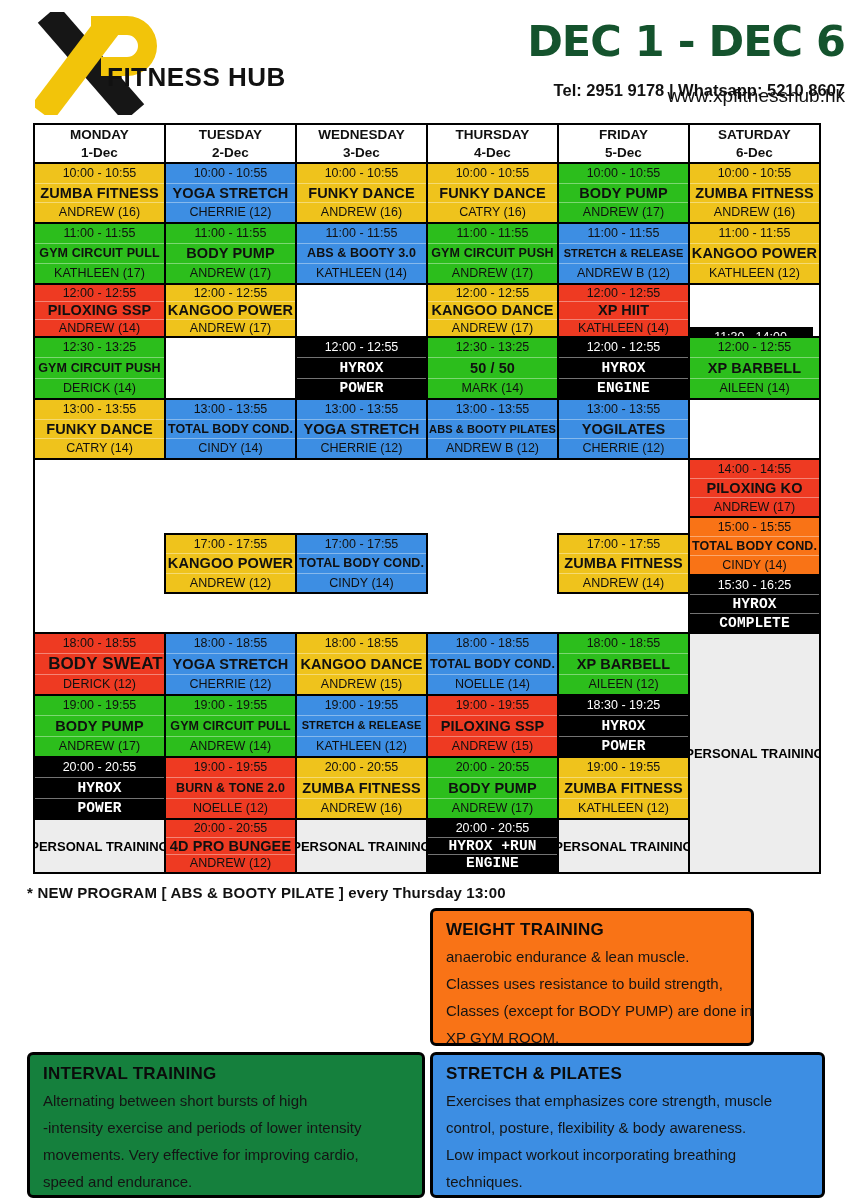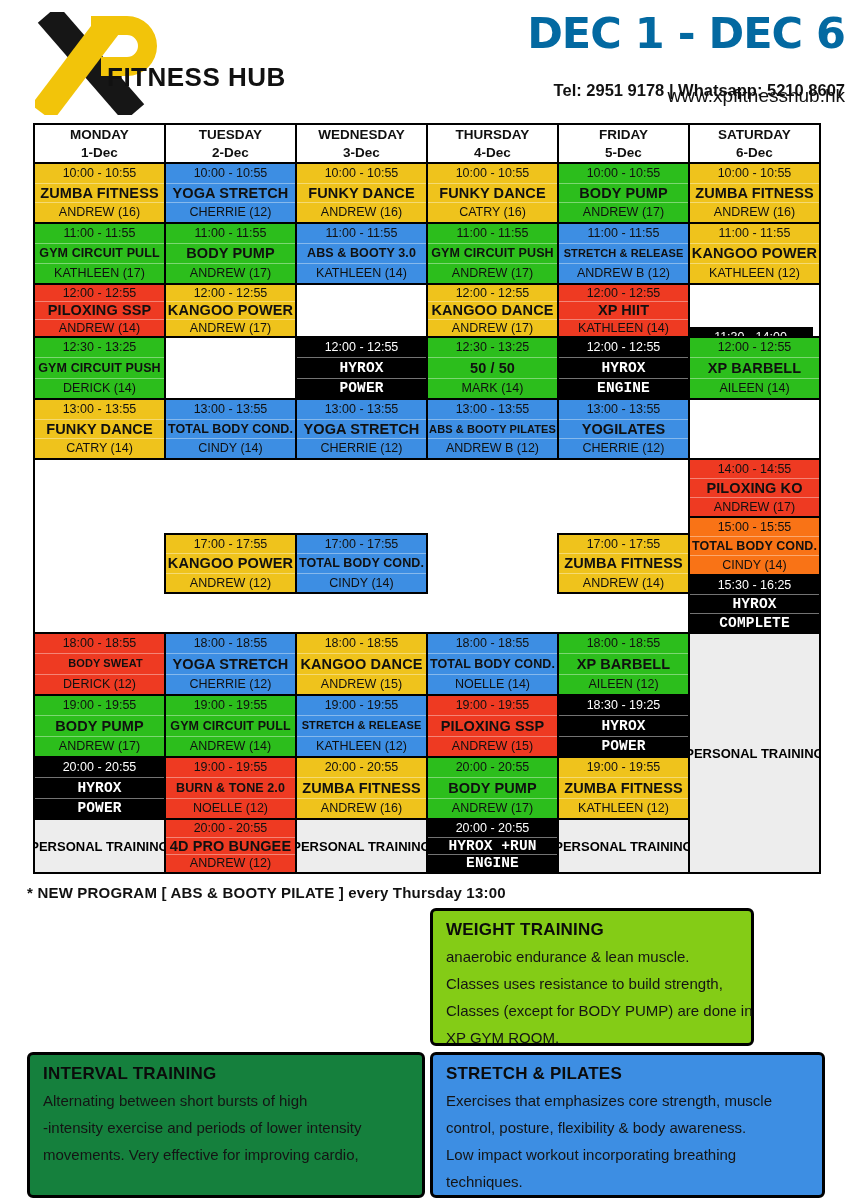--- a/index.html
+++ b/index.html
@@ -2,21 +2,21 @@
 <html><head>
 <meta charset="utf-8">
 <style>
   html,body{margin:0;padding:0;}
   body{width:851px;height:1200px;background:#fff;font-family:"Liberation Sans",sans-serif;position:relative;overflow:hidden;}
   .page{position:absolute;inset:0;}
 
   
   .logo{position:absolute;left:35px;top:12px;}
   .brand{position:absolute;left:107px;top:62px;font-size:26px;font-weight:700;letter-spacing:.5px;color:#111;}
-  .daterange{position:absolute;right:6px;top:8px;font-family:"DejaVu Sans",sans-serif;font-size:43px;font-weight:700;letter-spacing:-1px;color:#0369a1;}
+  .daterange{position:absolute;right:6px;top:16px;font-family:"DejaVu Sans",sans-serif;font-size:43px;font-weight:700;letter-spacing:-1px;color:#14532d;}
   .contact{position:absolute;right:6px;top:61px;font-size:16.5px;font-weight:700;color:#111;margin-top:20px;}
   .website{position:absolute;right:6px;top:85px;font-size:19px;font-weight:400;color:#111;}
 
   
   #schedule{position:absolute;inset:0;}
   .frame{position:absolute;left:33px;top:123px;width:788px;height:751px;border:2px solid #000;box-sizing:border-box;}
   .cell{position:absolute;box-sizing:border-box;border:2px solid #000;display:flex;flex-direction:column;overflow:hidden;background:#fff;}
   .ln{flex:1;display:flex;align-items:center;justify-content:center;font-size:12.5px;color:#101010;white-space:nowrap;line-height:1;}
   .ln + .ln{border-top:1px solid rgba(255,255,255,.38);}
   .hdr .ln{font-weight:700;font-size:13.5px;}
@@ -77,21 +77,21 @@
         <div class="ln nm" style="font-size: 12.5px;">GYM CIRCUIT PUSH</div>
         <div class="ln who">DERICK (14)</div>
       </div>
       <div class="cell" style="left: 33px; top: 398px; width: 133px; height: 62px; background: rgb(239, 195, 28);">
         <div class="ln tm">13:00 - 13:55</div>
         <div class="ln nm" style="font-size: 14.5px;">FUNKY DANCE</div>
         <div class="ln who">CATRY (14)</div>
       </div>
       <div class="cell" style="left: 33px; top: 632px; width: 133px; height: 64px; background: rgb(238, 58, 34);">
         <div class="ln tm">18:00 - 18:55</div>
-        <div class="ln nm" style="font-size: 11px; padding-left: 12px;">BODY SWEAT</div>
+        <div class="ln nm" style="font-size: 17px; padding-left: 12px;">BODY SWEAT</div>
         <div class="ln who">DERICK (12)</div>
       </div>
       <div class="cell" style="left: 33px; top: 694px; width: 133px; height: 64px; background: rgb(44, 190, 28);">
         <div class="ln tm">19:00 - 19:55</div>
         <div class="ln nm" style="font-size: 14.5px;">BODY PUMP</div>
         <div class="ln who">ANDREW (17)</div>
       </div>
       <div class="cell dark" style="left: 33px; top: 756px; width: 133px; height: 64px; background: rgb(0, 0, 0);">
         <div class="ln tm">20:00 - 20:55</div>
         <div class="ln nm" style="font-size: 14.5px;">HYROX</div>
@@ -337,32 +337,33 @@
         <div class="ln nm" style="font-size: 14.5px;">COMPLETE</div>
       </div>
       <div class="cell pt" style="left: 688px; top: 632px; width: 133px; height: 242px; background: rgb(237, 237, 237);">
         <span>PERSONAL TRAINING</span>
       </div>
     </div>
 
   <div class="note">* NEW PROGRAM [ ABS &amp; BOOTY PILATE ] every Thursday 13:00</div>
 
   <div id="legend">
-      <div class="box" style="left: 430px; top: 908px; width: 324px; height: 138px; background: #84cc16;">
+      <div class="box" style="left: 430px; top: 908px; width: 324px; height: 138px; background: #f97316;">
         <div class="bt">WEIGHT TRAINING</div>
         <div class="bl">anaerobic endurance &amp; lean muscle.</div>
         <div class="bl">Classes uses resistance to build strength,</div>
         <div class="bl">Classes (except for BODY PUMP) are done in</div>
         <div class="bl">XP GYM ROOM.</div>
       </div>
       <div class="box" style="left: 27px; top: 1052px; width: 398px; height: 146px; background: #15803d;">
         <div class="bt">INTERVAL TRAINING</div>
         <div class="bl">Alternating between short bursts of high</div>
         <div class="bl">-intensity exercise and periods of lower intensity</div>
         <div class="bl">movements. Very effective for improving cardio,</div>
+        <div class="bl">speed and endurance.</div>
       </div>
       <div class="box" style="left: 430px; top: 1052px; width: 395px; height: 146px; background: rgb(61, 142, 227);">
         <div class="bt">STRETCH &amp; PILATES</div>
         <div class="bl">Exercises that emphasizes core strength, muscle</div>
         <div class="bl">control, posture, flexibility &amp; body awareness.</div>
         <div class="bl">Low impact workout incorporating breathing</div>
         <div class="bl">techniques.</div>
       </div>
     </div>
 

